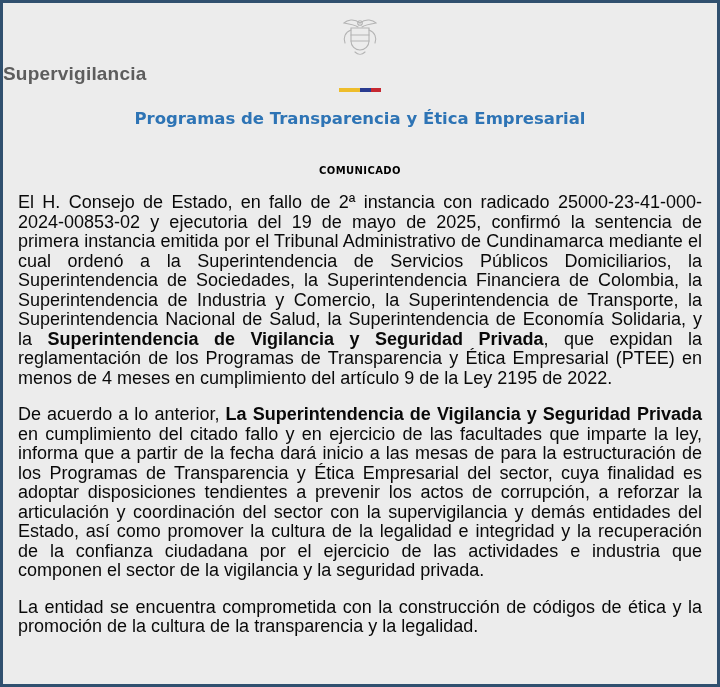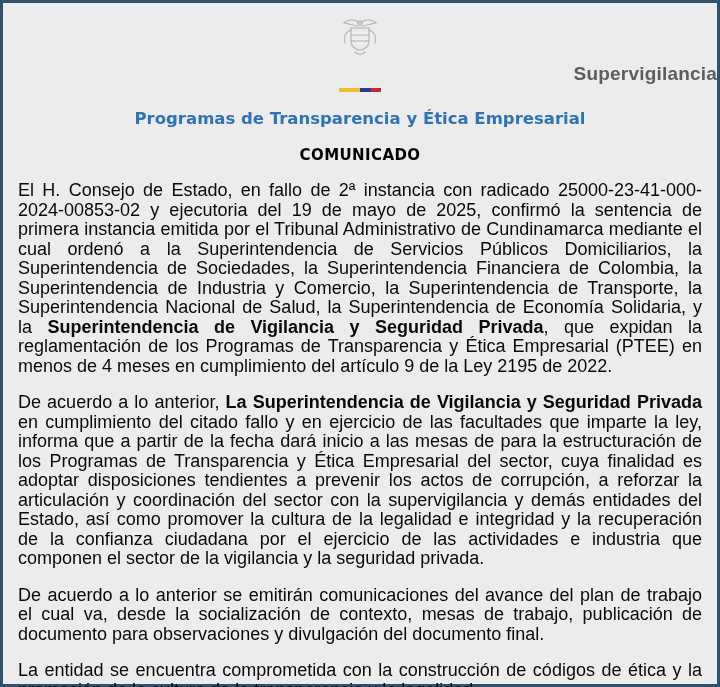--- a/index.html
+++ b/index.html
@@ -9,21 +9,21 @@
     background: #d9d9d9;
     overflow: hidden;
   }
   .page {
     box-sizing: border-box;
     width: 720px; height: 687px;
     background: #ececec;
     border: 3px solid #30506f;
     padding: 0;
   }
-  .header { padding-top: 13px; text-align: right; }
+  .header { padding-top: 13px; text-align: left; }
   .coat-of-arms { display: block; margin: 0 auto; }
   .logo-text {
     margin-top: 1px;
     font-size: 19px;
     font-weight: 600;
     color: #5d5d5d;
     letter-spacing: 0.2px;
   }
   .flag-bar {
     width: 42px; height: 4px;
@@ -36,25 +36,25 @@
   .doc-title {
     margin-top: 16px;
     text-align: center;
     font-family: "DejaVu Sans", sans-serif;
     font-weight: bold;
     font-size: 16.5px;
     line-height: 1.35;
     color: #2e74b5;
   }
   .comunicado-heading {
-    margin-top: 16px;
+    margin-top: 35px;
     text-align: center;
     font-family: "DejaVu Sans", sans-serif;
     font-weight: bold;
-    font-size: 15px;
+    font-size: 10px;
     letter-spacing: 0.4px;
     color: #000000;
   }
   .doc-body {
     margin-top: 17px;
     padding: 0 15px;
   }
   .para {
     margin: 0 0 17px 0;
     font-size: 18px;
@@ -93,17 +93,16 @@
 
   <div class="doc-title">
     <div>Programas de Transparencia y Ética Empresarial</div>
   </div>
 
   <div class="comunicado-heading">COMUNICADO</div>
 
   <div class="doc-body">
       <p class="para"><span>El H. Consejo de Estado, en fallo de 2ª instancia con radicado 25000-23-41-000-2024-00853-02 y ejecutoria del 19 de mayo de 2025, confirmó la sentencia de primera instancia emitida por el Tribunal Administrativo de Cundinamarca mediante el cual ordenó a la Superintendencia de Servicios Públicos Domiciliarios, la Superintendencia de Sociedades, la Superintendencia Financiera de Colombia, la Superintendencia de Industria y Comercio, la Superintendencia de Transporte, la Superintendencia Nacional de Salud, la Superintendencia de Economía Solidaria, y la </span><strong>Superintendencia de Vigilancia y Seguridad Privada</strong><span>, que expidan la reglamentación de los Programas de Transparencia y Ética Empresarial (PTEE) en menos de 4 meses en cumplimiento del artículo 9 de la Ley 2195 de 2022.</span></p>
       <p class="para"><span>De acuerdo a lo anterior, </span><strong>La Superintendencia de Vigilancia y Seguridad Privada</strong><span> en cumplimiento del citado fallo y en ejercicio de las facultades que imparte la ley, informa que a partir de la fecha dará inicio a las mesas de para la estructuración de los Programas de Transparencia y Ética Empresarial del sector, cuya finalidad es adoptar disposiciones tendientes a prevenir los actos de corrupción, a reforzar la articulación y coordinación del sector con la supervigilancia y demás entidades del Estado, así como promover la cultura de la legalidad e integridad y la recuperación de la confianza ciudadana por el ejercicio de las actividades e industria que componen el sector de la vigilancia y la seguridad privada.</span></p>
-      <p class="para"><span>De acuerdo a lo anterior se emitirán comunicaciones del avance del plan de trabajo el cual va, desde la socialización de contexto, mesas de trabajo, publicación de documento para observaciones y divulgación del documento final.</span></p>
       <p class="para"><span>La entidad se encuentra comprometida con la construcción de códigos de ética y la promoción de la cultura de la transparencia y la legalidad.</span></p>
     </div>
 
 </div>
 
 </body></html>

